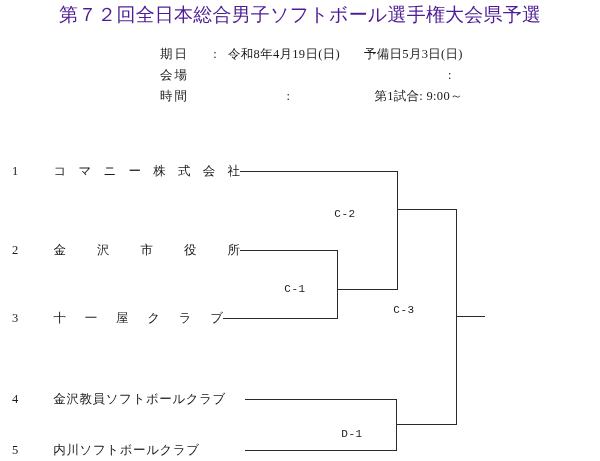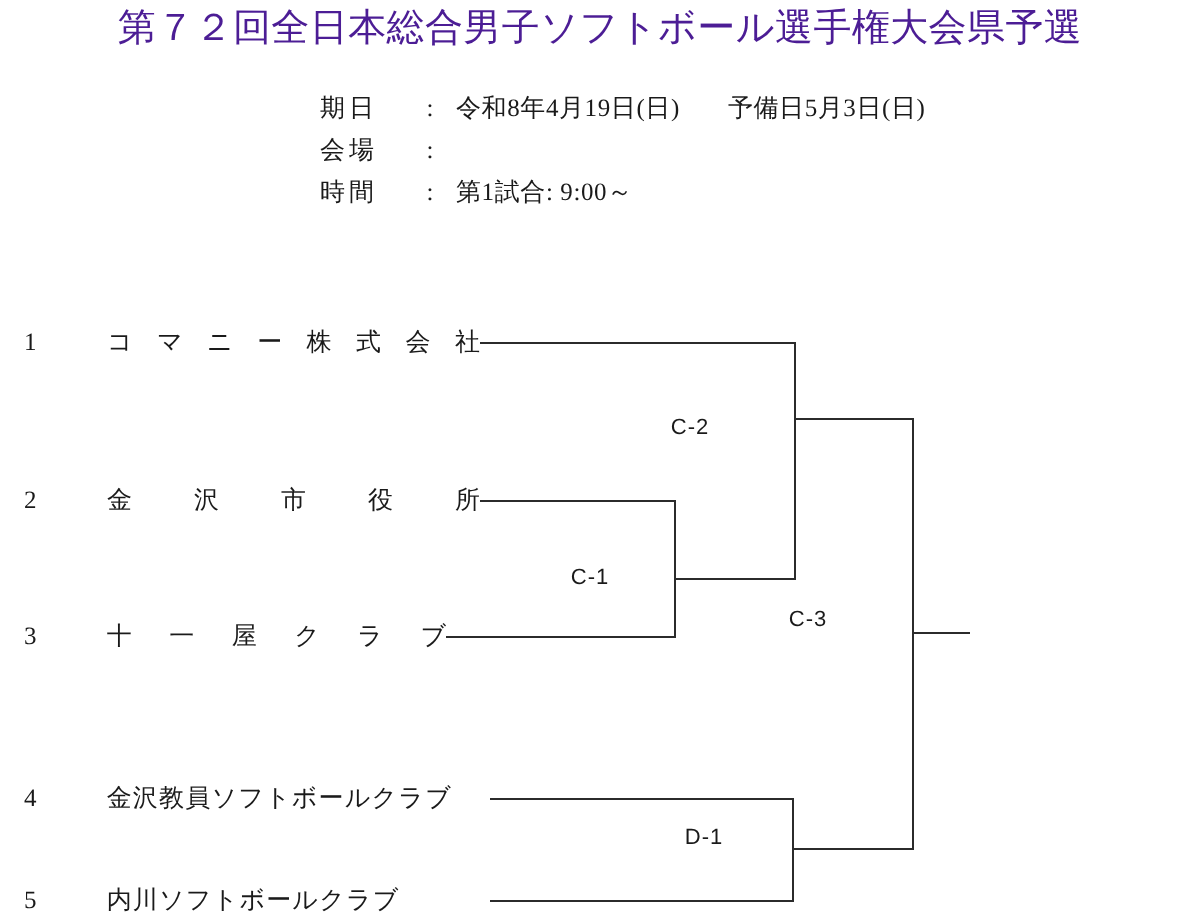--- a/index.html
+++ b/index.html
@@ -38,20 +38,21 @@
     top: 44px;
     left: 160px;
     font-size: 12.5px;
     line-height: 21px;
   }
   .info-row {
     display: flex;
     align-items: baseline;
     height: 21px;
     white-space: nowrap;
+    justify-content: space-between;
   }
   .info-label {
     width: 42px;
     letter-spacing: 2px;
   }
   .info-colon {
     width: 26px;
     text-align: center;
   }
   .info-value {
@@ -106,21 +107,21 @@
   }
   .vline {
     position: absolute;
     width: 0;
     border-left: 1.6px solid #2b2b2b;
   }
 
   .match-label {
     position: absolute;
     font-size: 11px;
-    font-family: Liberation Sans, sans-serif;
+    font-family: Liberation Mono, monospace;
     letter-spacing: 0.5px;
     color: #1a1a1a;
     white-space: nowrap;
     transform: translate(-50%, -50%);
   }
 </style>
 </head>
 <body>
 
 <div class="title">第７２回全日本総合男子ソフトボール選手権大会県予選</div>
@@ -181,19 +182,19 @@
   <div class="vline" style="left:337px; top:250px; height:69px;"></div>
   <div class="hline" style="left:337px; top:289px; width:61px;"></div>
   <div class="match-label" style="left:295px; top:289px;">C-1</div>
 
   <div class="vline" style="left:397px; top:171px; height:119px;"></div>
   <div class="hline" style="left:397px; top:209px; width:60px;"></div>
   <div class="match-label" style="left:345px; top:214px;">C-2</div>
 
   <div class="vline" style="left:396px; top:399px; height:52px;"></div>
   <div class="hline" style="left:396px; top:424px; width:61px;"></div>
-  <div class="match-label" style="left:352px; top:419px;">D-1</div>
+  <div class="match-label" style="left:352px; top:434px;">D-1</div>
 
   <div class="vline" style="left:456px; top:209px; height:216px;"></div>
   <div class="hline" style="left:456px; top:316px; width:29px;"></div>
   <div class="match-label" style="left:404px; top:310px;">C-3</div>
 
 </div>
 
 </body></html>

